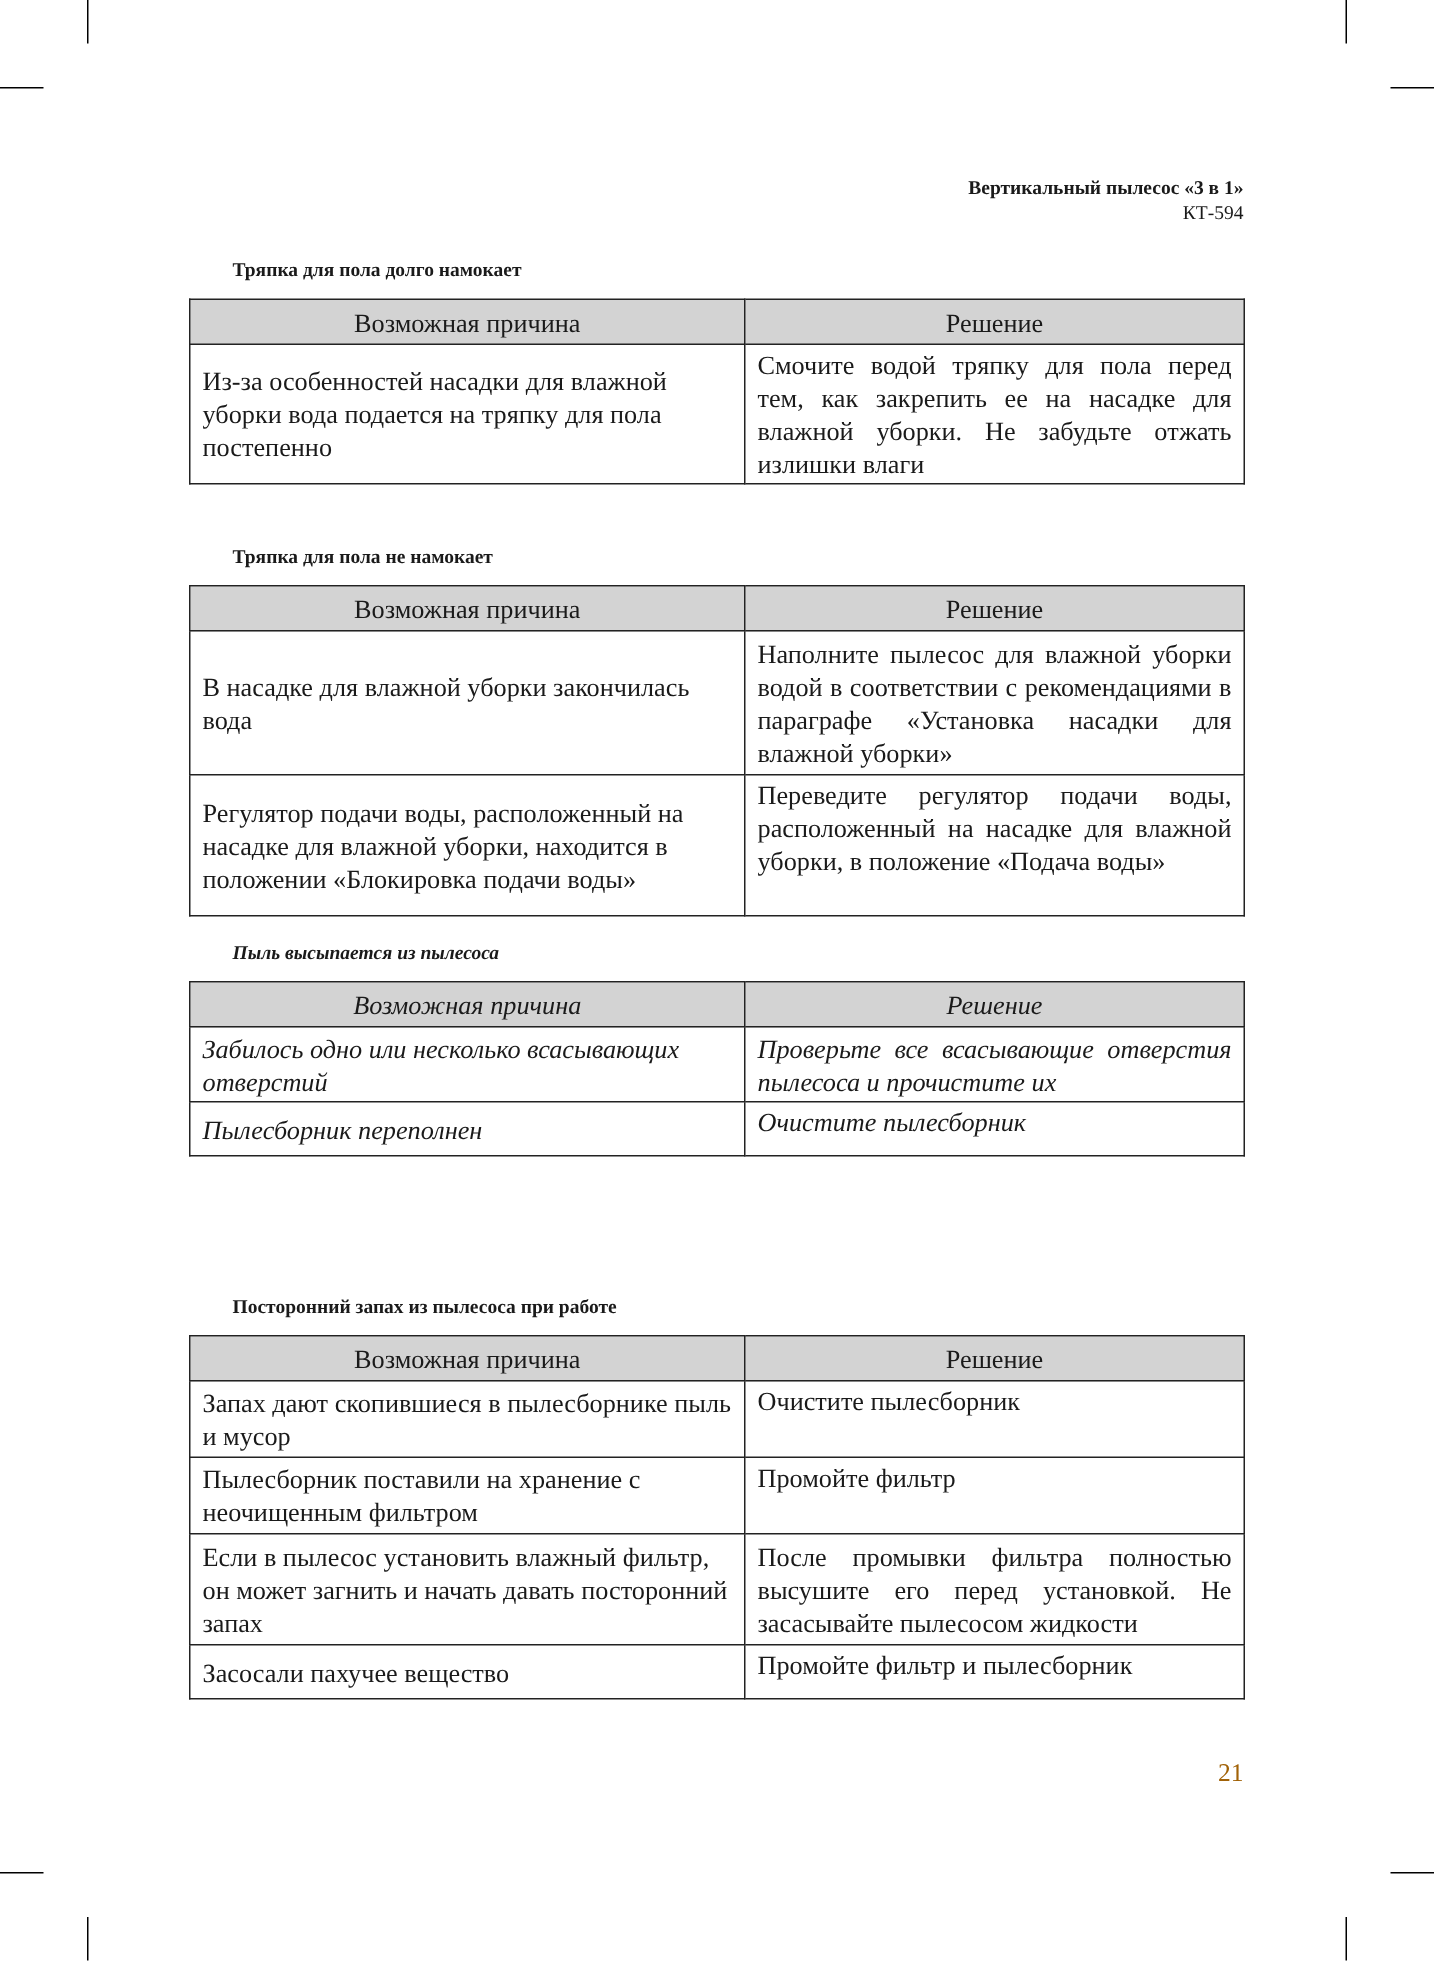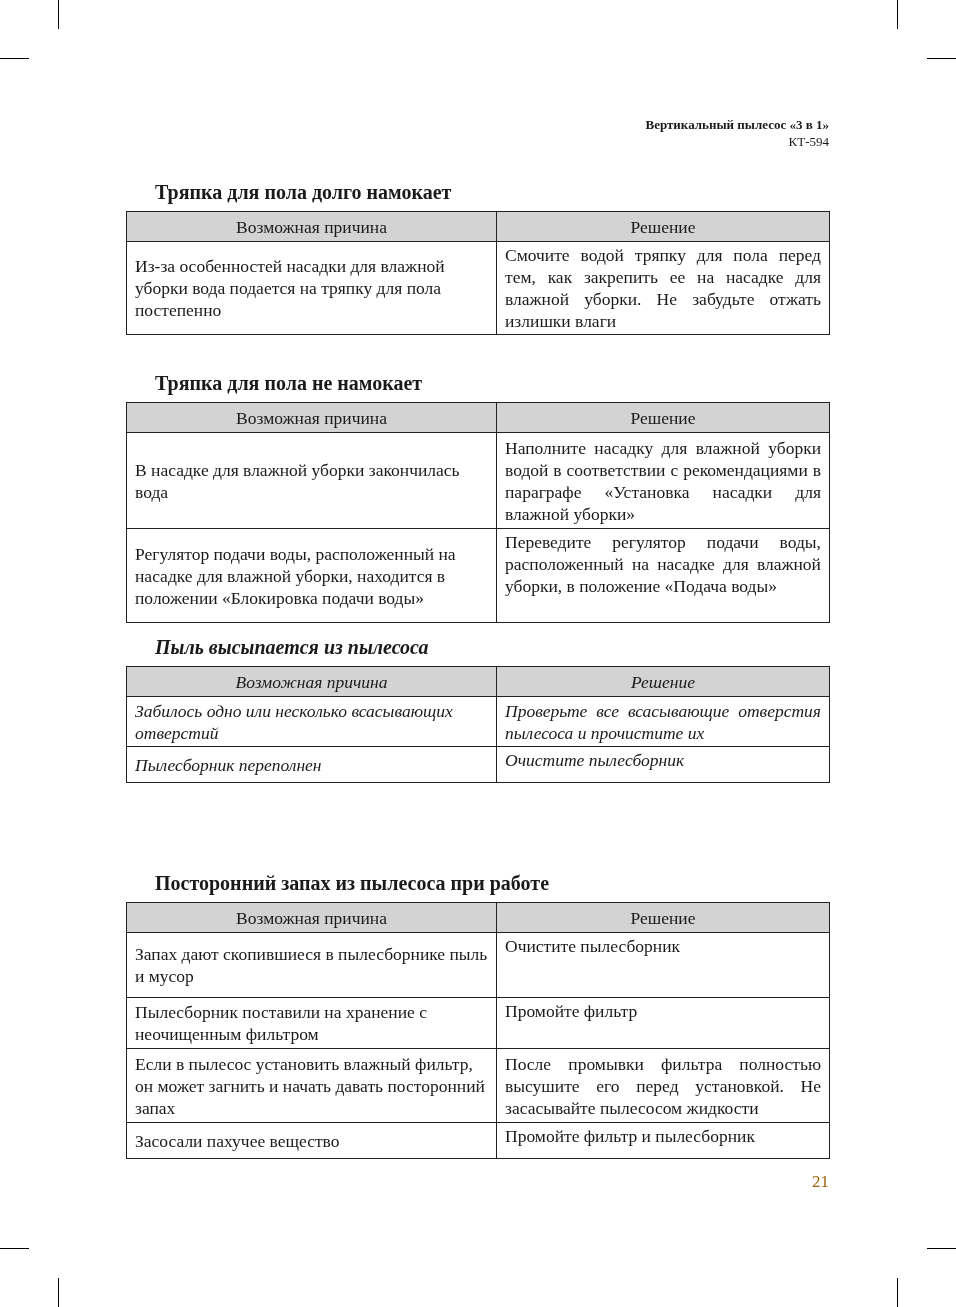--- a/index.html
+++ b/index.html
@@ -2,21 +2,21 @@
 <html><head>
   <meta charset="utf-8">
   <style>
     html, body { margin: 0; padding: 0; background: #ffffff; }
     body { width: 956px; height: 1307px; position: relative; overflow: hidden;
            font-family: "Liberation Serif", "DejaVu Serif", serif; color: #1a1a1a; }
     .crop { position: absolute; background: #000; }
     .header { position: absolute; right: 127px; top: 116px; text-align: right; font-size: 13px; line-height: 17px; }
     .header .title { font-weight: bold; text-align: right; }
     .section { position: absolute; left: 126px; width: 704px; }
-    .section h2 { margin: 16px 0 0 29px; font-size: 20px; font-weight: bold; height: 30px; line-height: 22px; }
+    .section h2 { margin: 4px 0 0 29px; font-size: 13px; font-weight: bold; height: 30px; line-height: 22px; }
     table { border-collapse: collapse; width: 704px; font-size: 17.5px; line-height: 22px; }
     th, td { border: 1.3px solid #222; padding: 2px 8px 2px 8px; vertical-align: middle; text-align: left; }
     th { background: #d3d3d3; font-weight: normal; text-align: center; height: 25px; padding: 2px 20px; }
     th.c1, td.c1 { width: 329px; }
     td.c2 { text-align: justify; }
     td.top { vertical-align: top; }
     .pageno { position: absolute; right: 127px; top: 1172px; font-size: 17px; color: #a16207; }
   </style>
 </head>
 <body>
@@ -54,21 +54,21 @@
 <div class="section" style="top:356px;">
   <h2>Тряпка для пола не намокает</h2>
   <table>
     <tbody>
         <tr>
       <th class="c1">Возможная причина</th>
       <th>Решение</th>
     </tr>
     <tr style="height:96px;">
       <td class="c1">В насадке для влажной уборки закончилась вода</td>
-      <td class="c2">Наполните насадку для влажной уборки водой в соответствии с рекомендациями в параграфе «Установка насадки для влажной уборки»</td>
+      <td class="c2">Наполните пылесос для влажной уборки водой в соответствии с рекомендациями в параграфе «Установка насадки для влажной уборки»</td>
     </tr>
     <tr style="height:94px;">
       <td class="c1">Регулятор подачи воды, расположенный на насадке для влажной уборки, находится в положении «Блокировка подачи воды»</td>
       <td class="c2 top">Переведите регулятор подачи воды, расположенный на насадке для влажной уборки, в положение «Подача воды»</td>
     </tr>
   </tbody>
     </table>
 </div>
 
 <div class="section" style="top:620px;font-style:italic;">
@@ -92,21 +92,21 @@
 </div>
 
 <div class="section" style="top:856px;">
   <h2>Посторонний запах из пылесоса при работе</h2>
   <table>
     <tbody>
         <tr>
       <th class="c1">Возможная причина</th>
       <th>Решение</th>
     </tr>
-    <tr style="height:65px;margin-left:20px;">
+    <tr style="height:51px;margin-left:20px;">
       <td class="c1">Запах дают скопившиеся в пылесборнике пыль и мусор</td>
       <td class="c2 top">Очистите пылесборник</td>
     </tr>
     <tr style="height:51px;">
       <td class="c1">Пылесборник поставили на хранение с неочищенным фильтром</td>
       <td class="c2 top">Промойте фильтр</td>
     </tr>
     <tr style="height:74px;">
       <td class="c1">Если в пылесос установить влажный фильтр, он может загнить и начать давать посторонний запах</td>
       <td class="c2">После промывки фильтра полностью высушите его перед установкой. Не засасывайте пылесосом жидкости</td>

